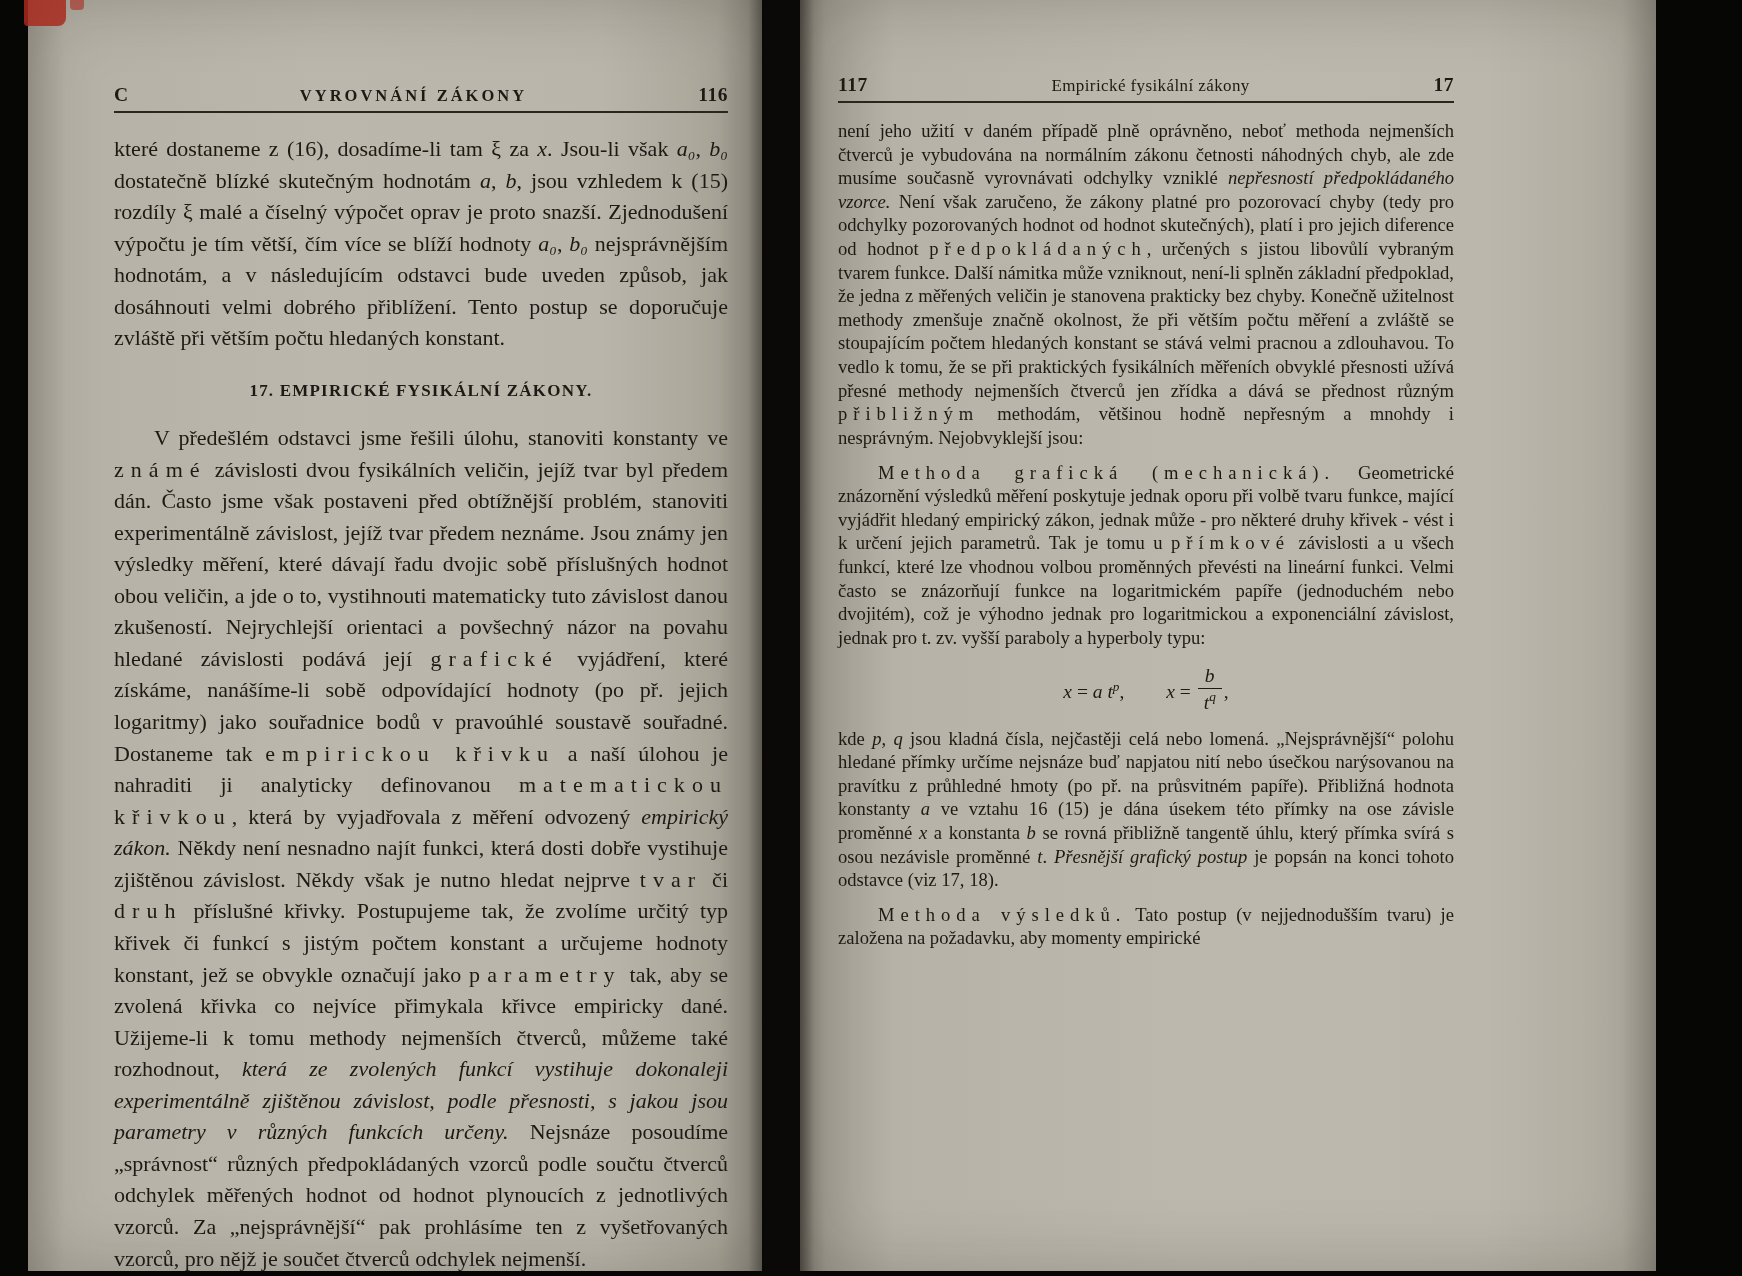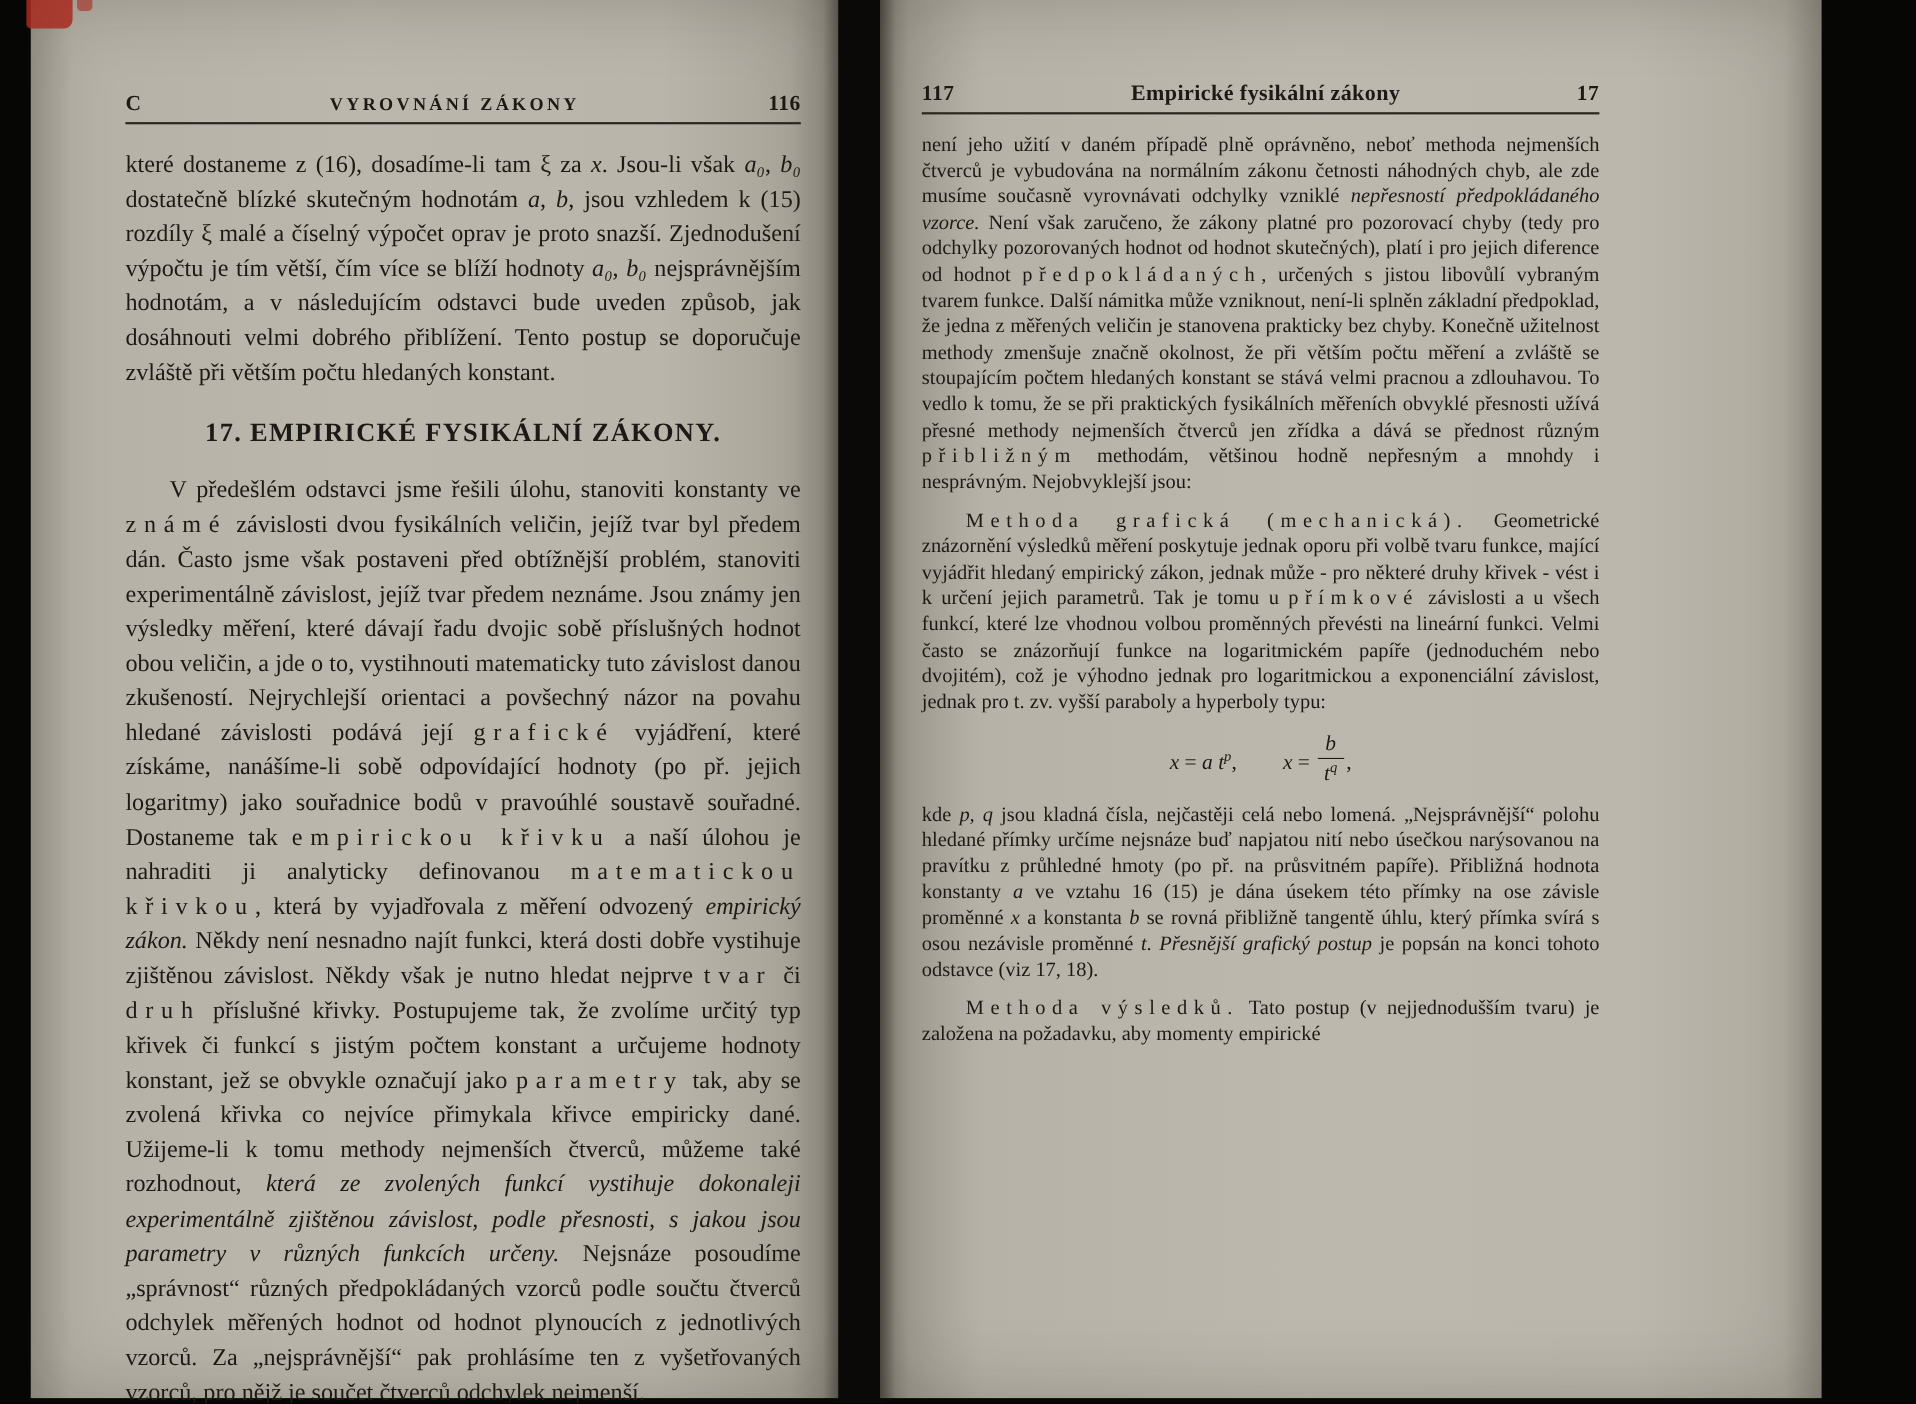--- a/index.html
+++ b/index.html
@@ -24,31 +24,31 @@
   .red-mark2 { position:absolute; left:70px; top:0; width:14px; height:10px; z-index:8;
                border-radius:0 0 4px 4px; opacity:.6; }
 
   .content { position:absolute; }
   .content-left  { left:86px; width:614px; top:84px; }
   .content-right { left:38px; width:616px; top:74px; }
 
   .pg-header { display:flex; justify-content:space-between; align-items:baseline; }
   .h-num, .h-letter { font-weight:bold; font-size:19.5px; letter-spacing:.5px; }
   .h-title-caps { font-size:16.5px; letter-spacing:3px; font-weight:600; }
-  .h-title { font-size:20px; font-weight:bold; letter-spacing:.4px; }
+  .h-title { font-size:17px; font-weight:normal; letter-spacing:.4px; }
   .header-rule { height:2px; background:#29261f; margin-top:5px; }
   .content-left  .header-rule { margin-bottom:20px; }
   .content-right .header-rule { margin-bottom:16px; }
 
   .para { text-align:justify; }
   .content-left  .para { font-size:22px;   line-height:1.435; }
   .content-right .para { font-size:18.6px; line-height:1.27;  }
   .indent { text-indent:40px;margin-top:11px; }
 
-  .section-heading { text-align:center; font-size:24px; font-weight:bold;
+  .section-heading { text-align:center; font-size:17px; font-weight:bold;
                      letter-spacing:1.2px; margin:27px 0 21px; }
 
   .r-n  { }
   .r-i  { font-style:italic; }
   .r-b  { font-weight:normal; }
   .r-sp { letter-spacing:.32em; }
 
   .formula { text-align:center; margin:16px 0 13px; font-size:19.5px; line-height:1.2; }
   .formula i { font-style:italic; }
   .eq { white-space:nowrap; }

